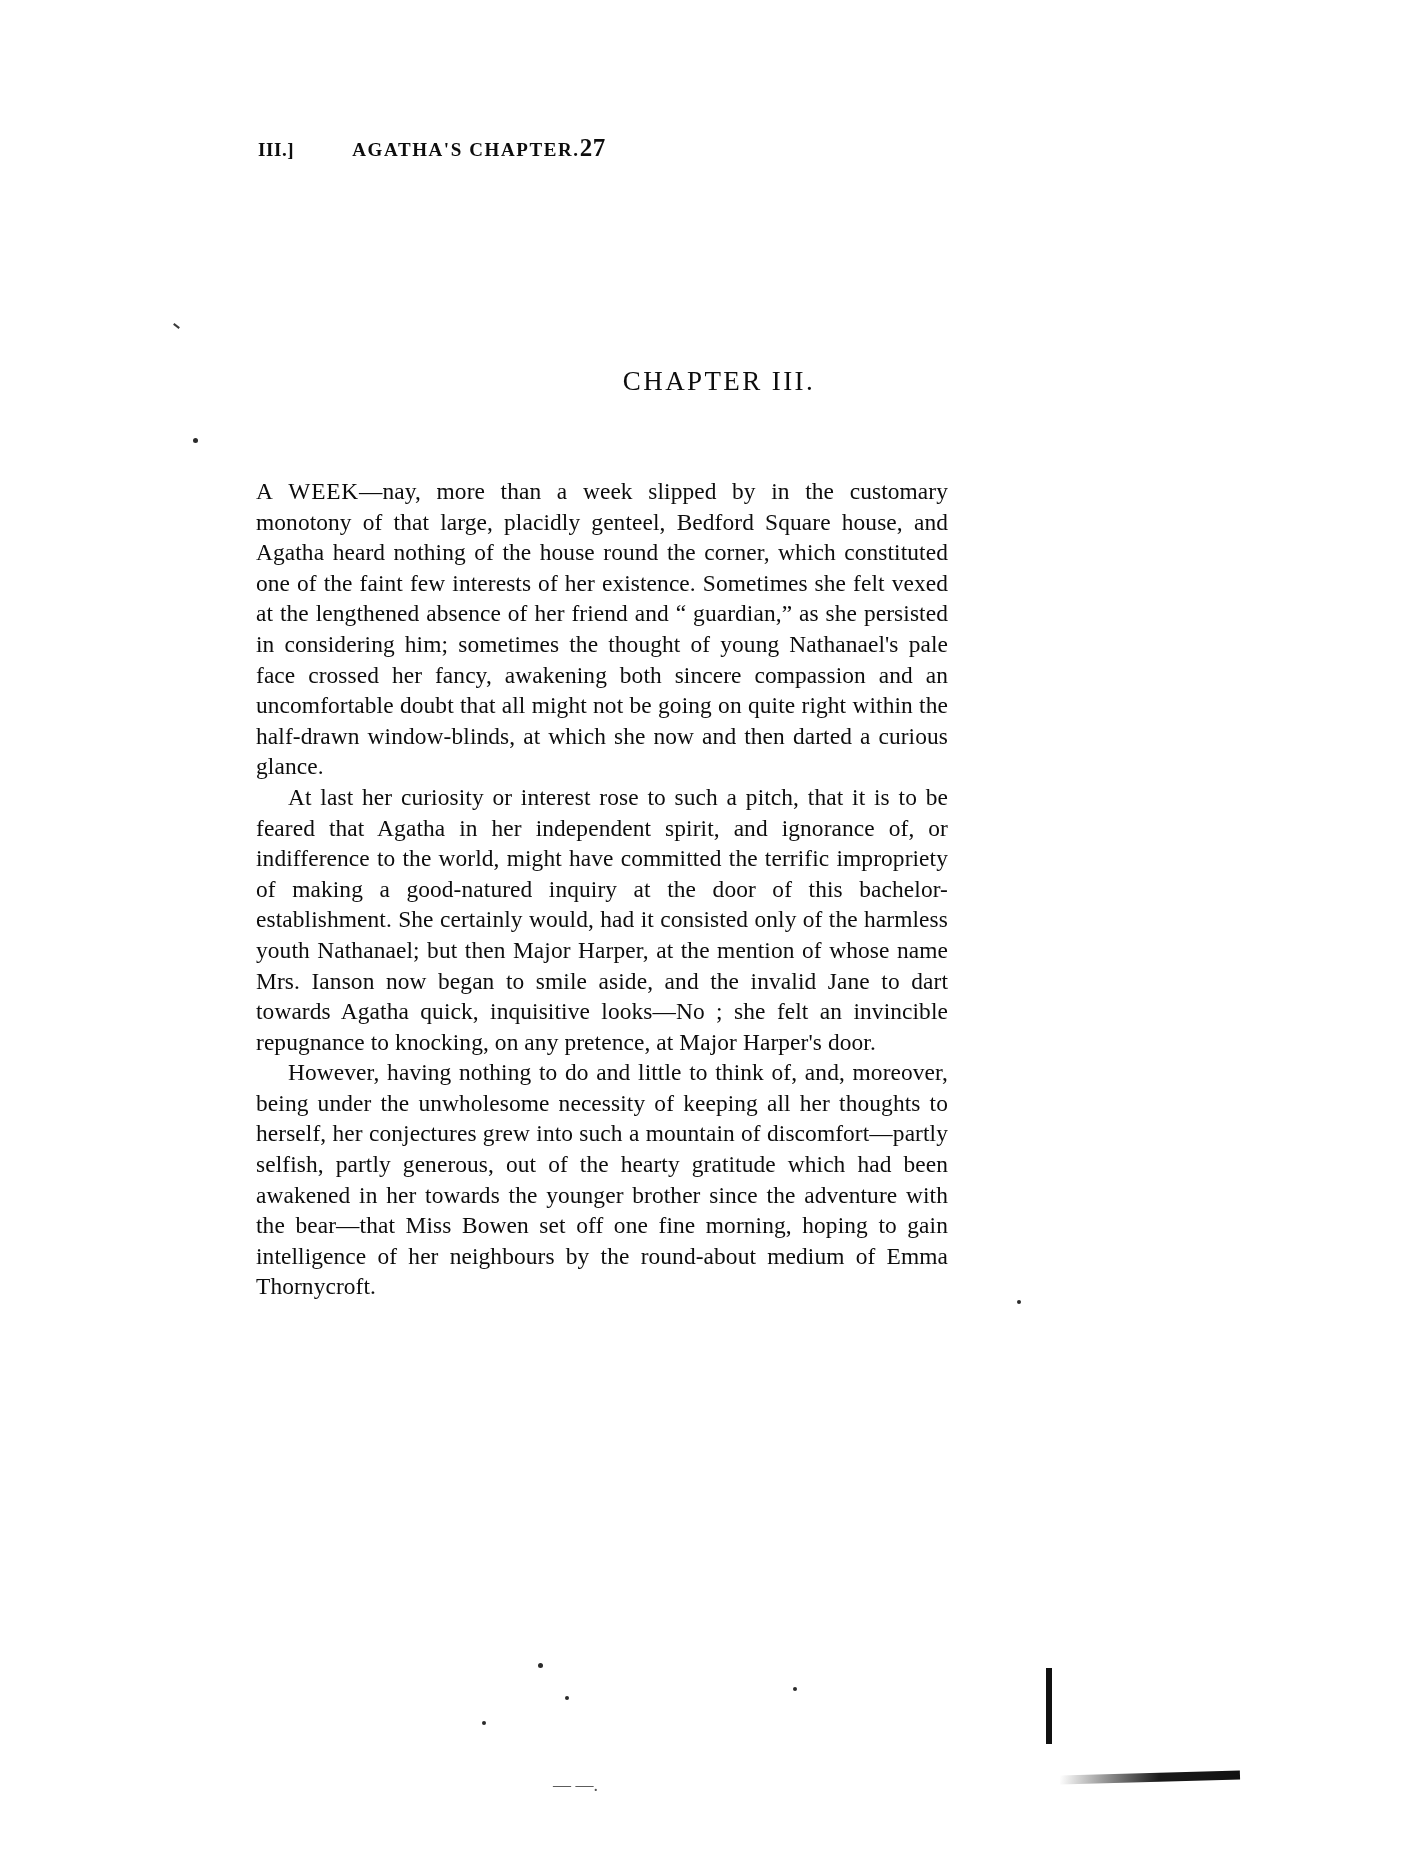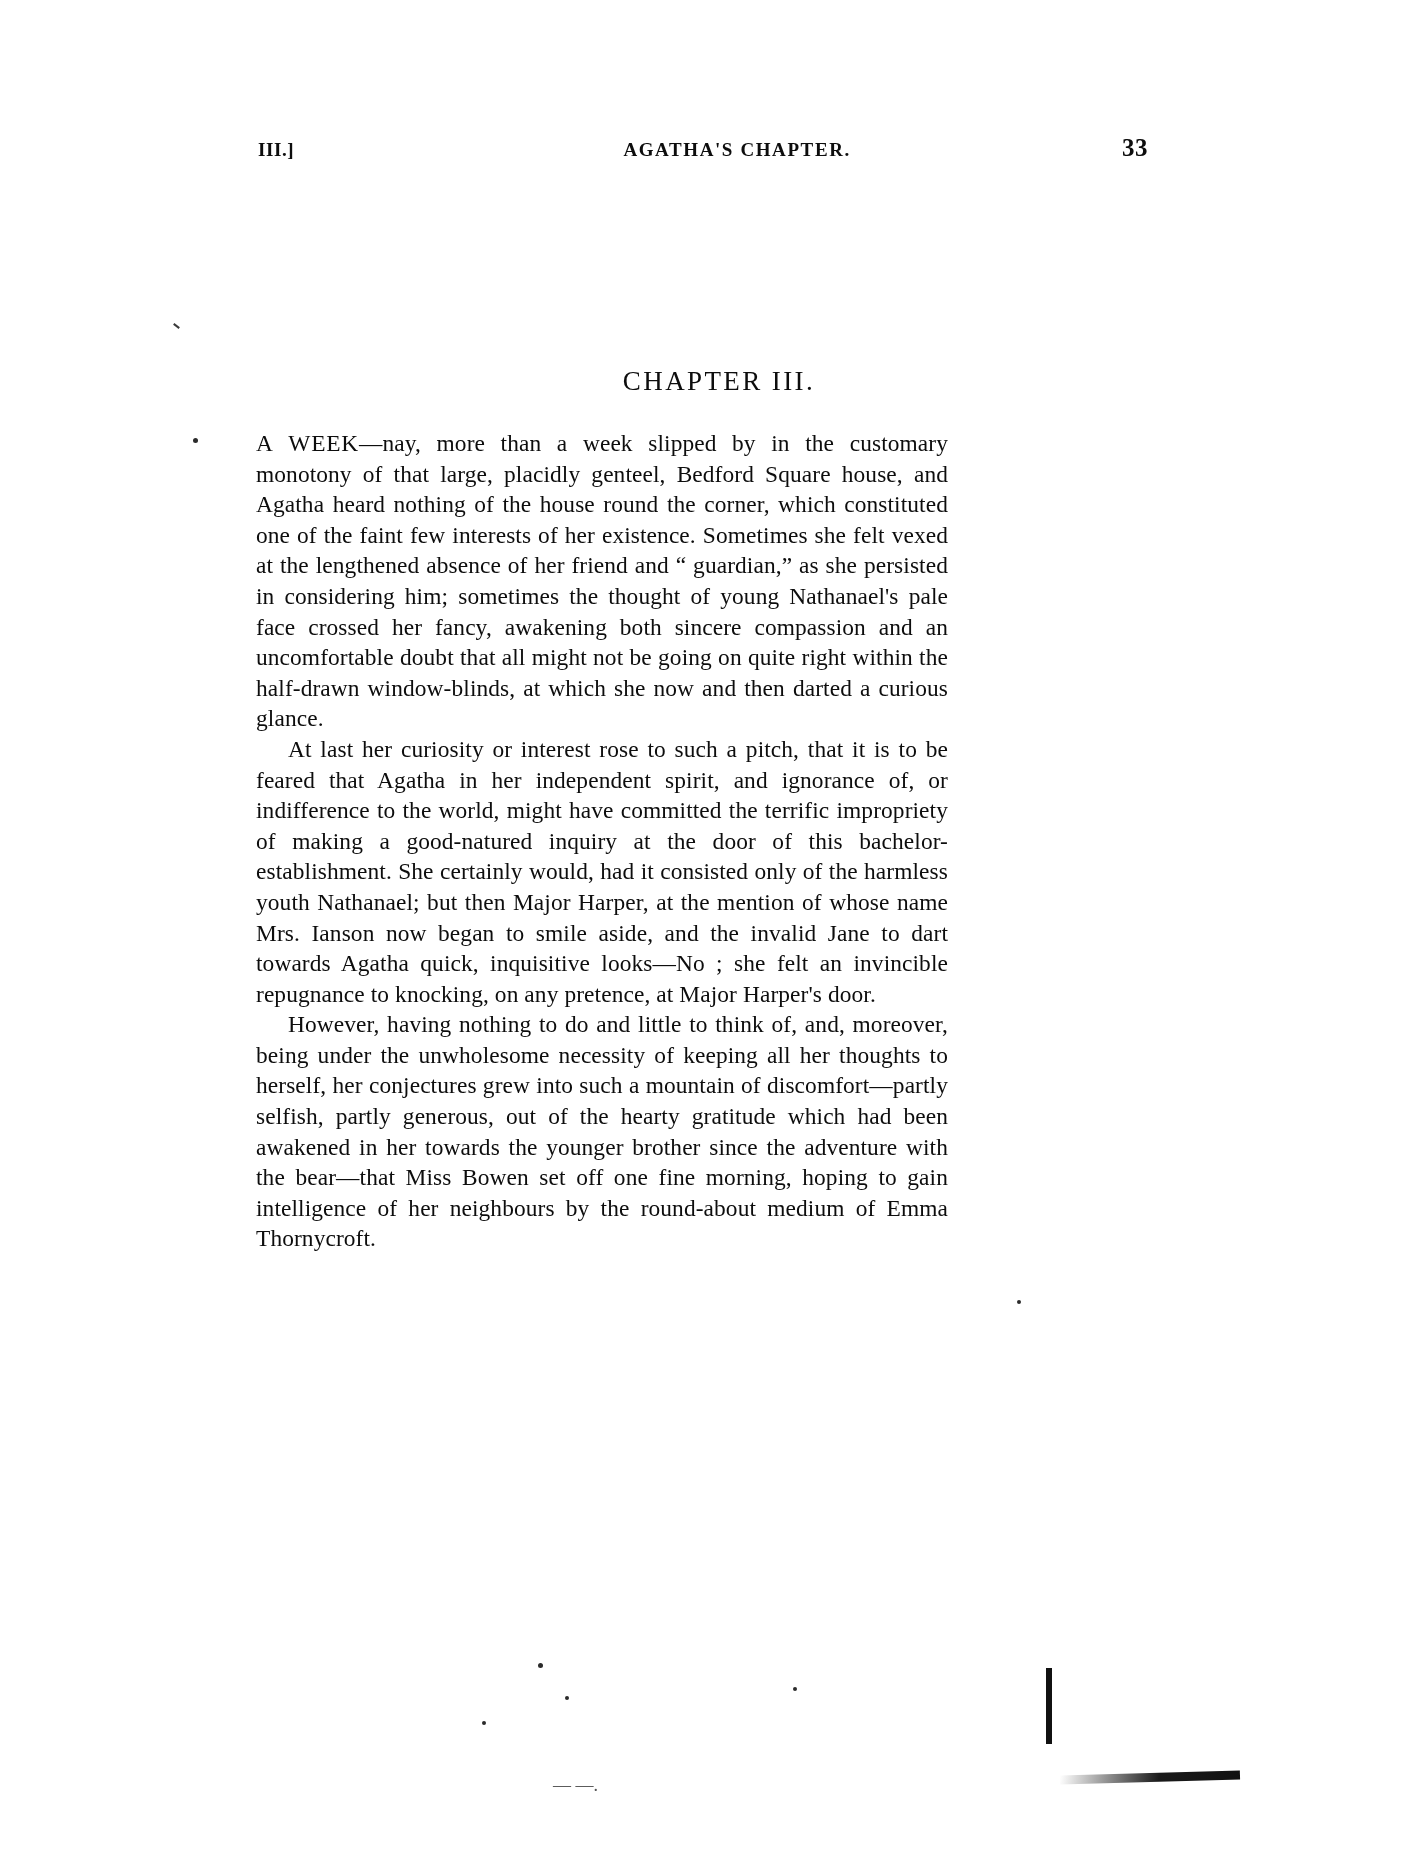--- a/index.html
+++ b/index.html
@@ -19,21 +19,20 @@
 
   
   .running-head {
     position: absolute;
     left: 258px;
     top: 134px;
     width: 890px;
     height: 34px;
     display: flex;
     align-items: baseline;
-    justify-content: space-between;
   }
   .rh-left {
     font-size: 19px;
     font-variant: small-caps;
     letter-spacing: 0.6px;
     font-weight: 700;
   }
   .rh-center {
     font-size: 19px;
     font-variant: small-caps;
@@ -69,20 +68,21 @@
     text-align: justify;
     text-justify: inter-word;
     letter-spacing: 0.1px;
   }
   .body-text p {
     margin: 0;
     text-indent: 32px;
   }
   .body-text p.first {
     text-indent: 0;
+    margin-top: 48px;
   }
   .smallcaps {
     font-variant: small-caps;
     letter-spacing: 0.8px;
   }
 
   
   .speck {
     position: absolute;
     background: #2b2b2b;
@@ -113,21 +113,21 @@
   }
 </style>
 </head>
 <body>
 
 <div class="page">
 
   <div class="running-head">
     <span class="rh-left">III.]</span>
     <span class="rh-center">AGATHA'S CHAPTER.</span>
-    <span class="rh-right">33</span>
+    <span class="rh-right">27</span>
   </div>
 
   <div class="chapter-title">CHAPTER III.</div>
 
   <div class="body-text">
     <p class="first"><span class="smallcaps">A WEEK</span><span>—nay, more than a week slipped by in the customary monotony of that large, placidly genteel, Bedford Square house, and Agatha heard nothing of the house round the corner, which constituted one of the faint few interests of her existence.   Sometimes she felt vexed at the lengthened absence of her friend and “ guardian,” as she persisted in considering him; sometimes the thought of young Nathanael's pale face crossed her fancy, awakening both sincere compassion and an uncomfortable doubt that all might not be going on quite right within the half-drawn window-blinds, at which she now and then darted a curious glance.</span></p>
     <p>At last her curiosity or interest rose to such a pitch, that it is to be feared that Agatha in her independent spirit, and ignorance of, or indifference to the world, might have committed the terrific impropriety of making a good-natured inquiry at the door of this bachelor-establishment. She certainly would, had it consisted only of the harmless youth Nathanael; but then Major Harper, at the mention of whose name Mrs. Ianson now began to smile aside, and the invalid Jane to dart towards Agatha quick, inquisitive looks—No ; she felt an invincible repugnance to knocking, on any pretence, at Major Harper's door.</p>
     <p>However, having nothing to do and little to think of, and, moreover, being under the unwholesome necessity of keeping all her thoughts to herself, her conjectures grew into such a mountain of discomfort—partly selfish, partly generous, out of the hearty gratitude which had been awakened in her towards the younger brother since the adventure with the bear—that Miss Bowen set off one fine morning, hoping to gain intelligence of her neighbours by the round-about medium of Emma Thornycroft.</p>
   </div>
 

